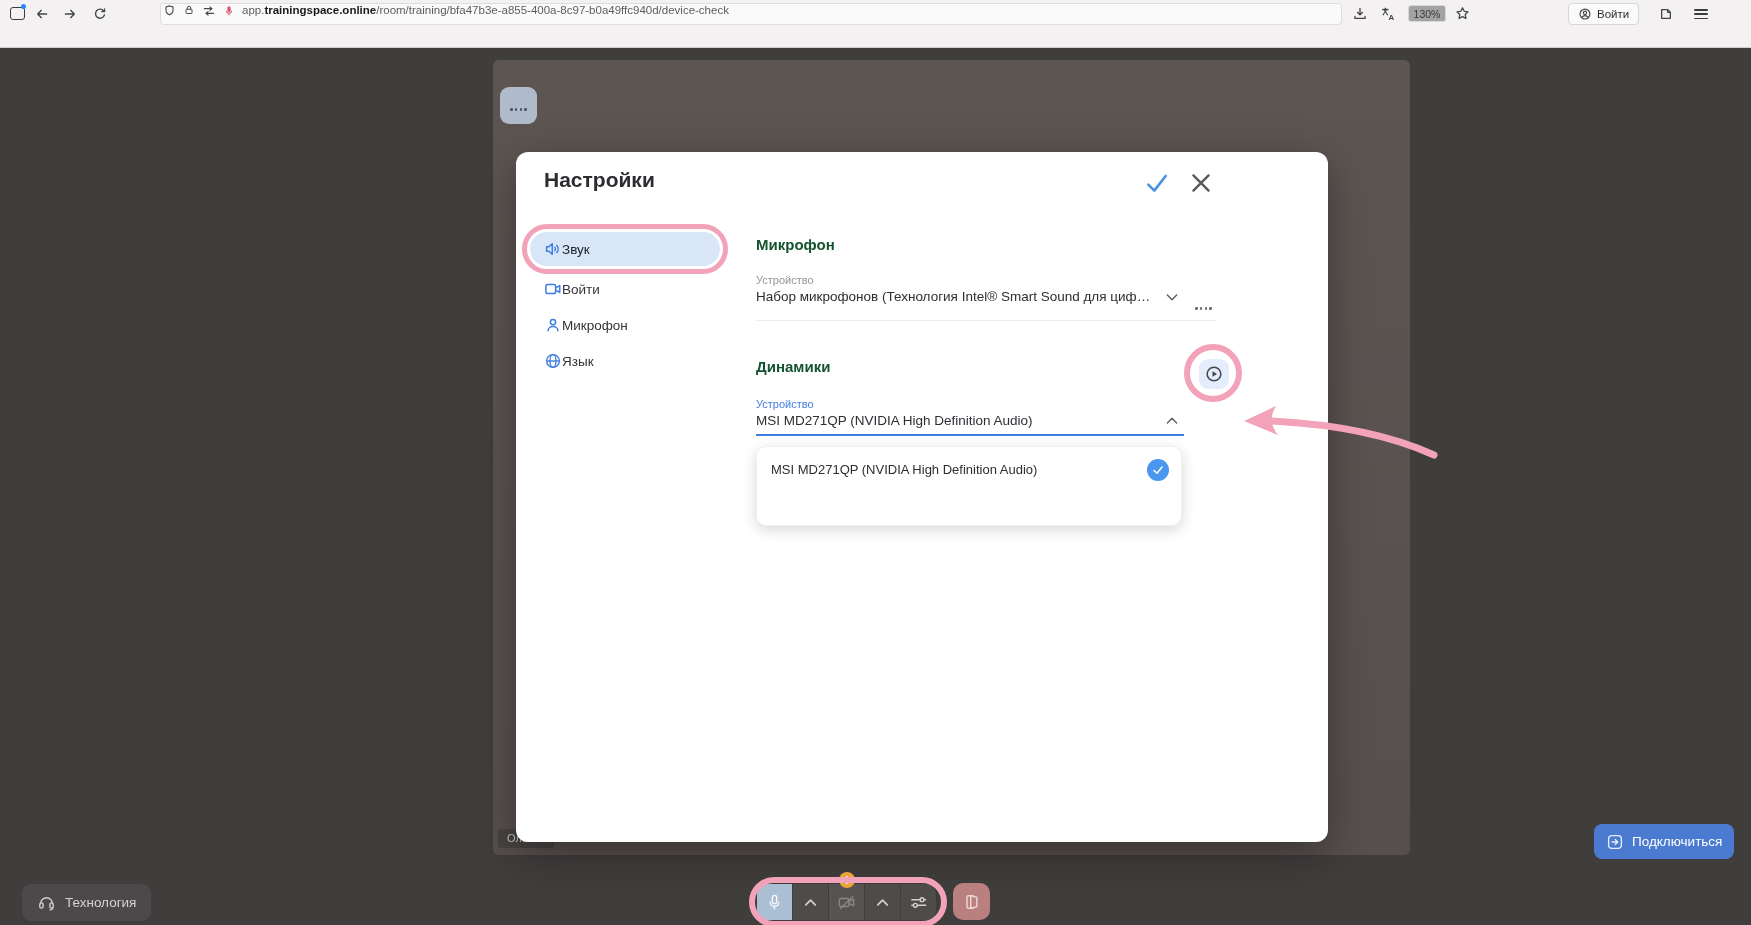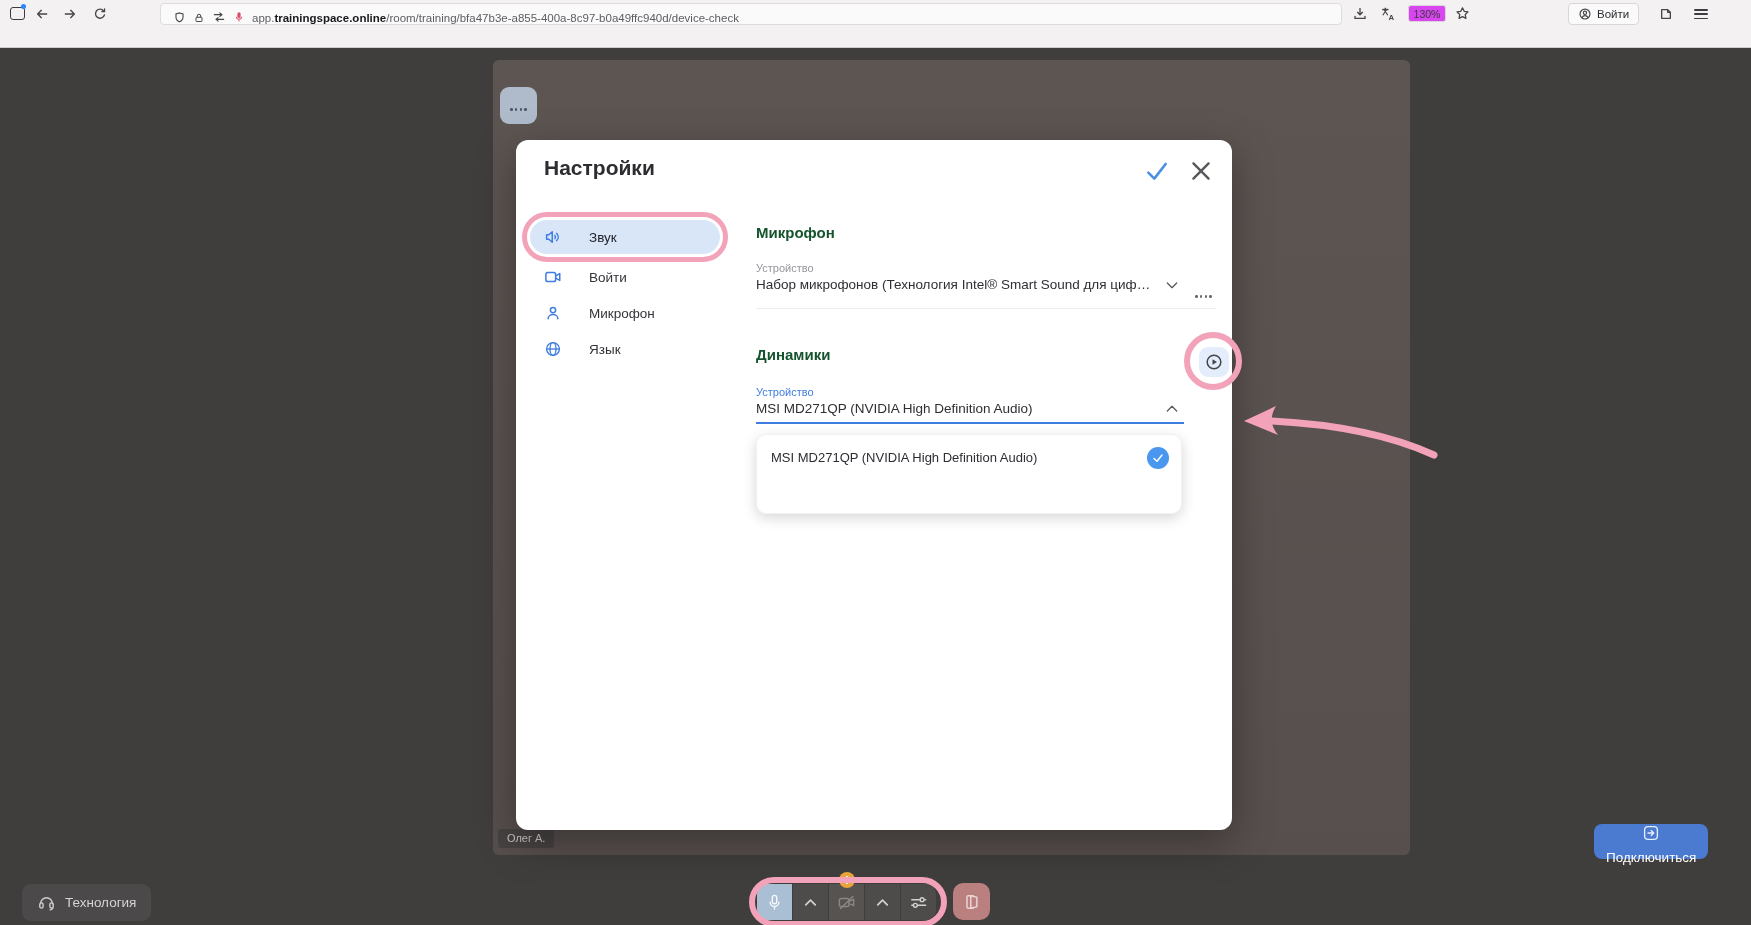--- a/index.html
+++ b/index.html
@@ -9,24 +9,24 @@
 
   
   .chrome { position:absolute; left:0; top:0; width:1751px; height:28px; background:#f3f1f1; }
   .chrome2 { position:absolute; left:0; top:28px; width:1751px; height:20px; background:#f3f1f1; border-bottom:1px solid #cfcdcd; }
   .ico { display:inline-flex; align-items:center; justify-content:center; color:#45454a; }
   .ico svg { width:100%; height:100%; }
   .chrome .abs { position:absolute; }
   .tabicon { left:10px; top:7px; width:15px; height:13px; border:1.6px solid #3c3c40; border-radius:3px; }
   .tabdot { position:absolute; left:21px; top:4px; width:5px; height:5px; border-radius:50%; background:#2a86ff; }
   .urlbar { position:absolute; left:160px; top:3px; width:1182px; height:22px; background:#fbfafa;
-            border:1px solid #dedcdc; border-radius:4px; display:flex; align-items:flex-end; gap:7px; padding:0 12px; }
+            border:1px solid #dedcdc; border-radius:4px; display:flex; align-items:flex-start; gap:7px; padding:0 2px; }
   .urltext { font-size:11.5px; color:#5c5c62; white-space:nowrap; overflow:hidden; }
   .urltext b { color:#19191d; font-weight:700; }
-  .zoombox { position:absolute; left:1408px; top:5px; width:38px; height:17px; background:#d946ef; border:1px solid #d8d6d6;
+  .zoombox { position:absolute; left:1408px; top:5px; width:38px; height:17px; background:#a3a3a3; border:1px solid #d8d6d6;
              border-radius:3px; font-size:10.5px; color:#3a3a3e; display:flex; align-items:center; justify-content:center; }
   .loginbtn { position:absolute; left:1568px; top:3px; height:22px; padding:0 9px; background:#fbfafa; border:1px solid #d8d6d6;
               border-radius:4px; display:flex; align-items:center; gap:5px; font-size:11.5px; color:#2e2e33; }
   .ham { position:absolute; left:1694px; top:9px; width:14px; }
   .ham i { display:block; height:1.7px; background:#3c3c40; margin-bottom:2.6px; border-radius:1px; }
   .bm-left { position:absolute; left:9px; top:31px; display:flex; align-items:center; gap:5px; font-size:10.5px; color:#48484c; }
   .bm-right { position:absolute; right:10px; top:31px; display:flex; align-items:center; gap:5px; font-size:10.5px; color:#3a3a3e; }
   .fxlogo { width:13px; height:13px; border-radius:50%;
             background:radial-gradient(circle at 35% 65%, #a64bd8 0 18%, #e3356b 40%, #ff9500 75%); }
 
@@ -34,27 +34,27 @@
   .stage { position:absolute; left:0; top:48px; width:1751px; height:877px; background:#403d3d; }
   .video { position:absolute; left:493px; top:12px; width:917px; height:795px; border-radius:6px;
            background:linear-gradient(#5d5552,#574f4d); }
   .morebtn { position:absolute; left:7px; top:27px; width:37px; height:37px; border-radius:9px;
              background:#afbbca; display:flex; align-items:center; justify-content:center; }
   .dots i { display:inline-block; width:2.6px; height:2.6px; border-radius:50%; background:#4a5566; margin:0 1.1px; }
   .name-tag { position:absolute; left:5px; top:769px; padding:3px 9px 4px; background:rgba(62,60,60,.62);
               border-radius:3px; font-size:11px; color:#cbc7c6; }
 
   
-  .dialog { position:absolute; left:516px; top:92px; width:716px; height:690px; background:#fff; border-radius:12px;
+  .dialog { position:absolute; left:516px; top:104px; width:812px; height:690px; background:#fff; border-radius:12px;
             box-shadow:0 12px 40px rgba(0,0,0,.35); }
   .dlg-title { position:absolute; left:28px; top:16px; font-size:21px; font-weight:700; color:#2c2c31; }
   .dlg-check { position:absolute; left:628px; top:18px; width:26px; height:26px; color:#4a90e2; }
   .dlg-close { position:absolute; left:672px; top:18px; width:26px; height:26px; color:#57575c; }
   .side-item { position:absolute; left:14px; width:190px; height:34px; border-radius:17px; display:flex;
-               align-items:center; gap:27px; padding:16px 14px; font-size:13.5px; color:#34343a; }
+               align-items:center; gap:0; padding:16px 14px; font-size:13.5px; color:#34343a; }
   .side-item.sel { background:#d8e6f7; color:#23232b; }
   .side-item .ico { width:18px; height:18px; color:#3f7de0; }
   .ring { position:absolute; border:5px solid #f2a2b9; pointer-events:none; }
   .sec-h { position:absolute; left:240px; font-size:15px; font-weight:700; color:#14532d; }
   .fld-label { position:absolute; left:240px; font-size:11px; color:#95959c; }
   .fld-label.blue { color:#3f7de0; }
   .sel-value { position:absolute; left:240px; width:398px; font-size:13.5px; color:#2e2e34;
                white-space:nowrap; overflow:hidden; text-overflow:ellipsis; }
   .chev { position:absolute; width:16px; height:16px; color:#5a5a60; }
   .hr { position:absolute; left:240px; width:460px; height:1px; background:#ececee; }
@@ -81,21 +81,21 @@
   .ctl { width:35px; height:36px; background:#4e4b4b; display:flex; align-items:center; justify-content:center; color:#d3d0cf; }
   .ctl svg { width:19px; height:19px; }
   .ctl.mic { background:#aabfd3; color:#f4f7fb; }
   .ctl.cam { background:#575350; color:#8a8682; }
   .badge { position:absolute; left:839px; top:824px; width:16px; height:16px; border-radius:50%; background:#e9a43c;
            color:#fff; font-size:10px; font-weight:700; display:flex; align-items:center; justify-content:center; }
   .exitbtn { position:absolute; left:953px; top:835px; width:37px; height:37px; border-radius:10px; background:#ba7f7f;
              display:flex; align-items:center; justify-content:center; color:#ecd3d3; }
   .exitbtn svg { width:20px; height:20px; }
   .connect { position:absolute; left:1594px; top:776px; height:35px; padding:0 12px; border-radius:8px; background:#4a7bd1;
-             display:flex; align-items:center; gap:8px; font-size:13.5px; color:#fff;flex-direction:column; }
+             display:flex; align-items:center; gap:8px; font-size:13.5px; color:#fff; }
   .connect .ico { width:18px; height:18px; color:#e8eefb; }
 </style>
 </head>
 <body>
 
 <div id="app">
 
   <div class="chrome">
     <span class="abs tabicon"></span>
     <span class="tabdot"></span>

